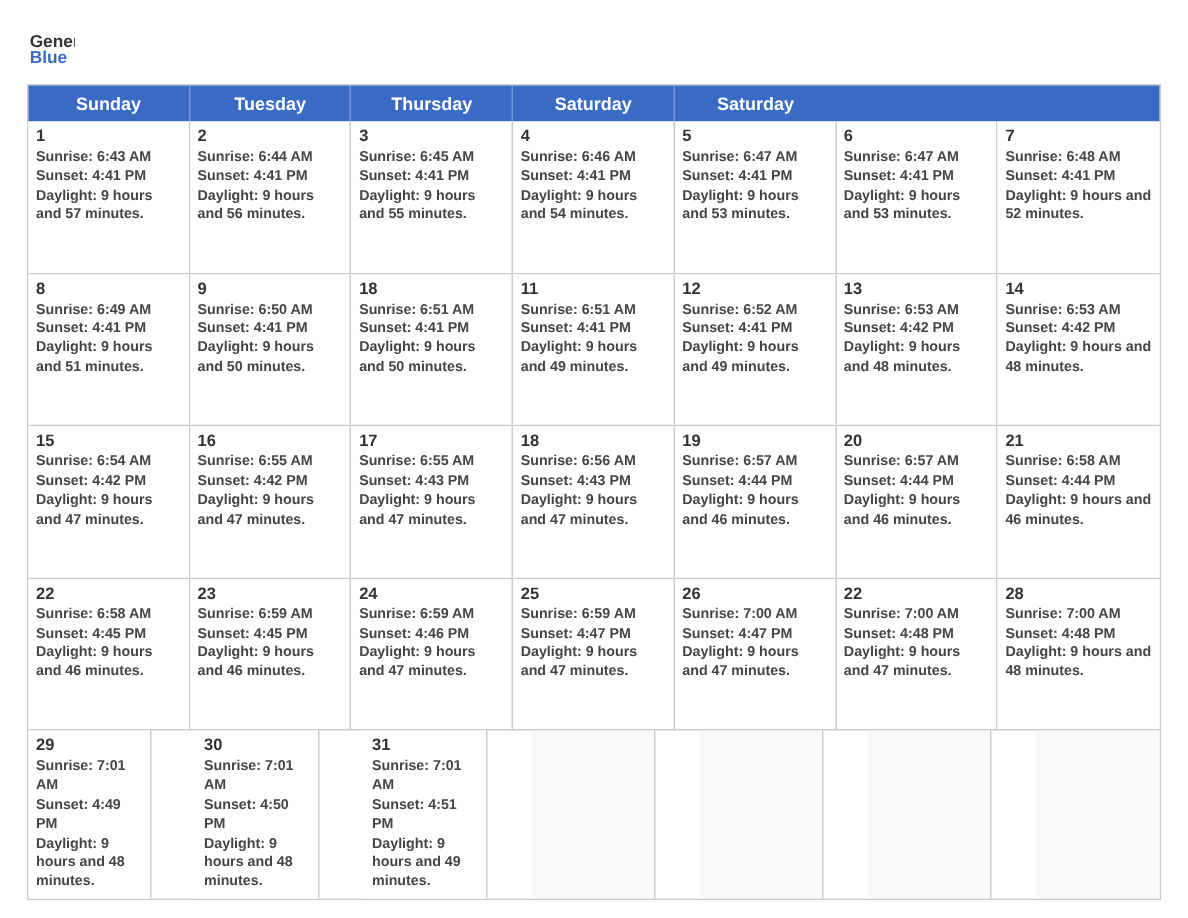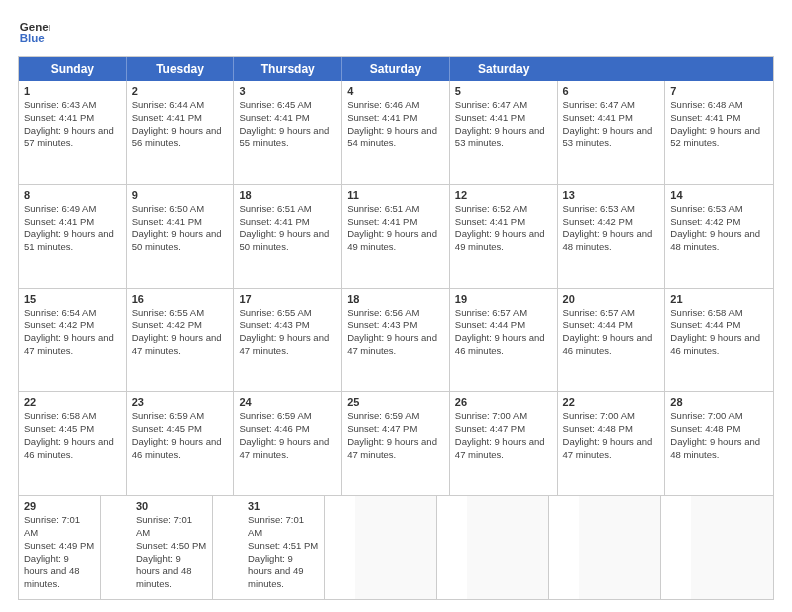--- a/index.html
+++ b/index.html
@@ -88,20 +88,21 @@
     .cal-cell.empty { background: #f9f9f9; }
     .cal-cell .day-num {
       font-size: 11px;
       font-weight: bold;
       display: block;
       margin-bottom: 2px;
     }
     .cal-cell .info {
       line-height: 1.35;
       color: #444;
+      font-weight: bold;
     }
   </style>
 </head>
 <body>
 
 <div class="page">
   <div class="header">
     <div class="logo">
       <svg class="logo-icon" viewBox="0 0 36 30">
         <text x="2" y="14" font-size="13" font-weight="bold" fill="#333" font-family="Arial">General</text>

